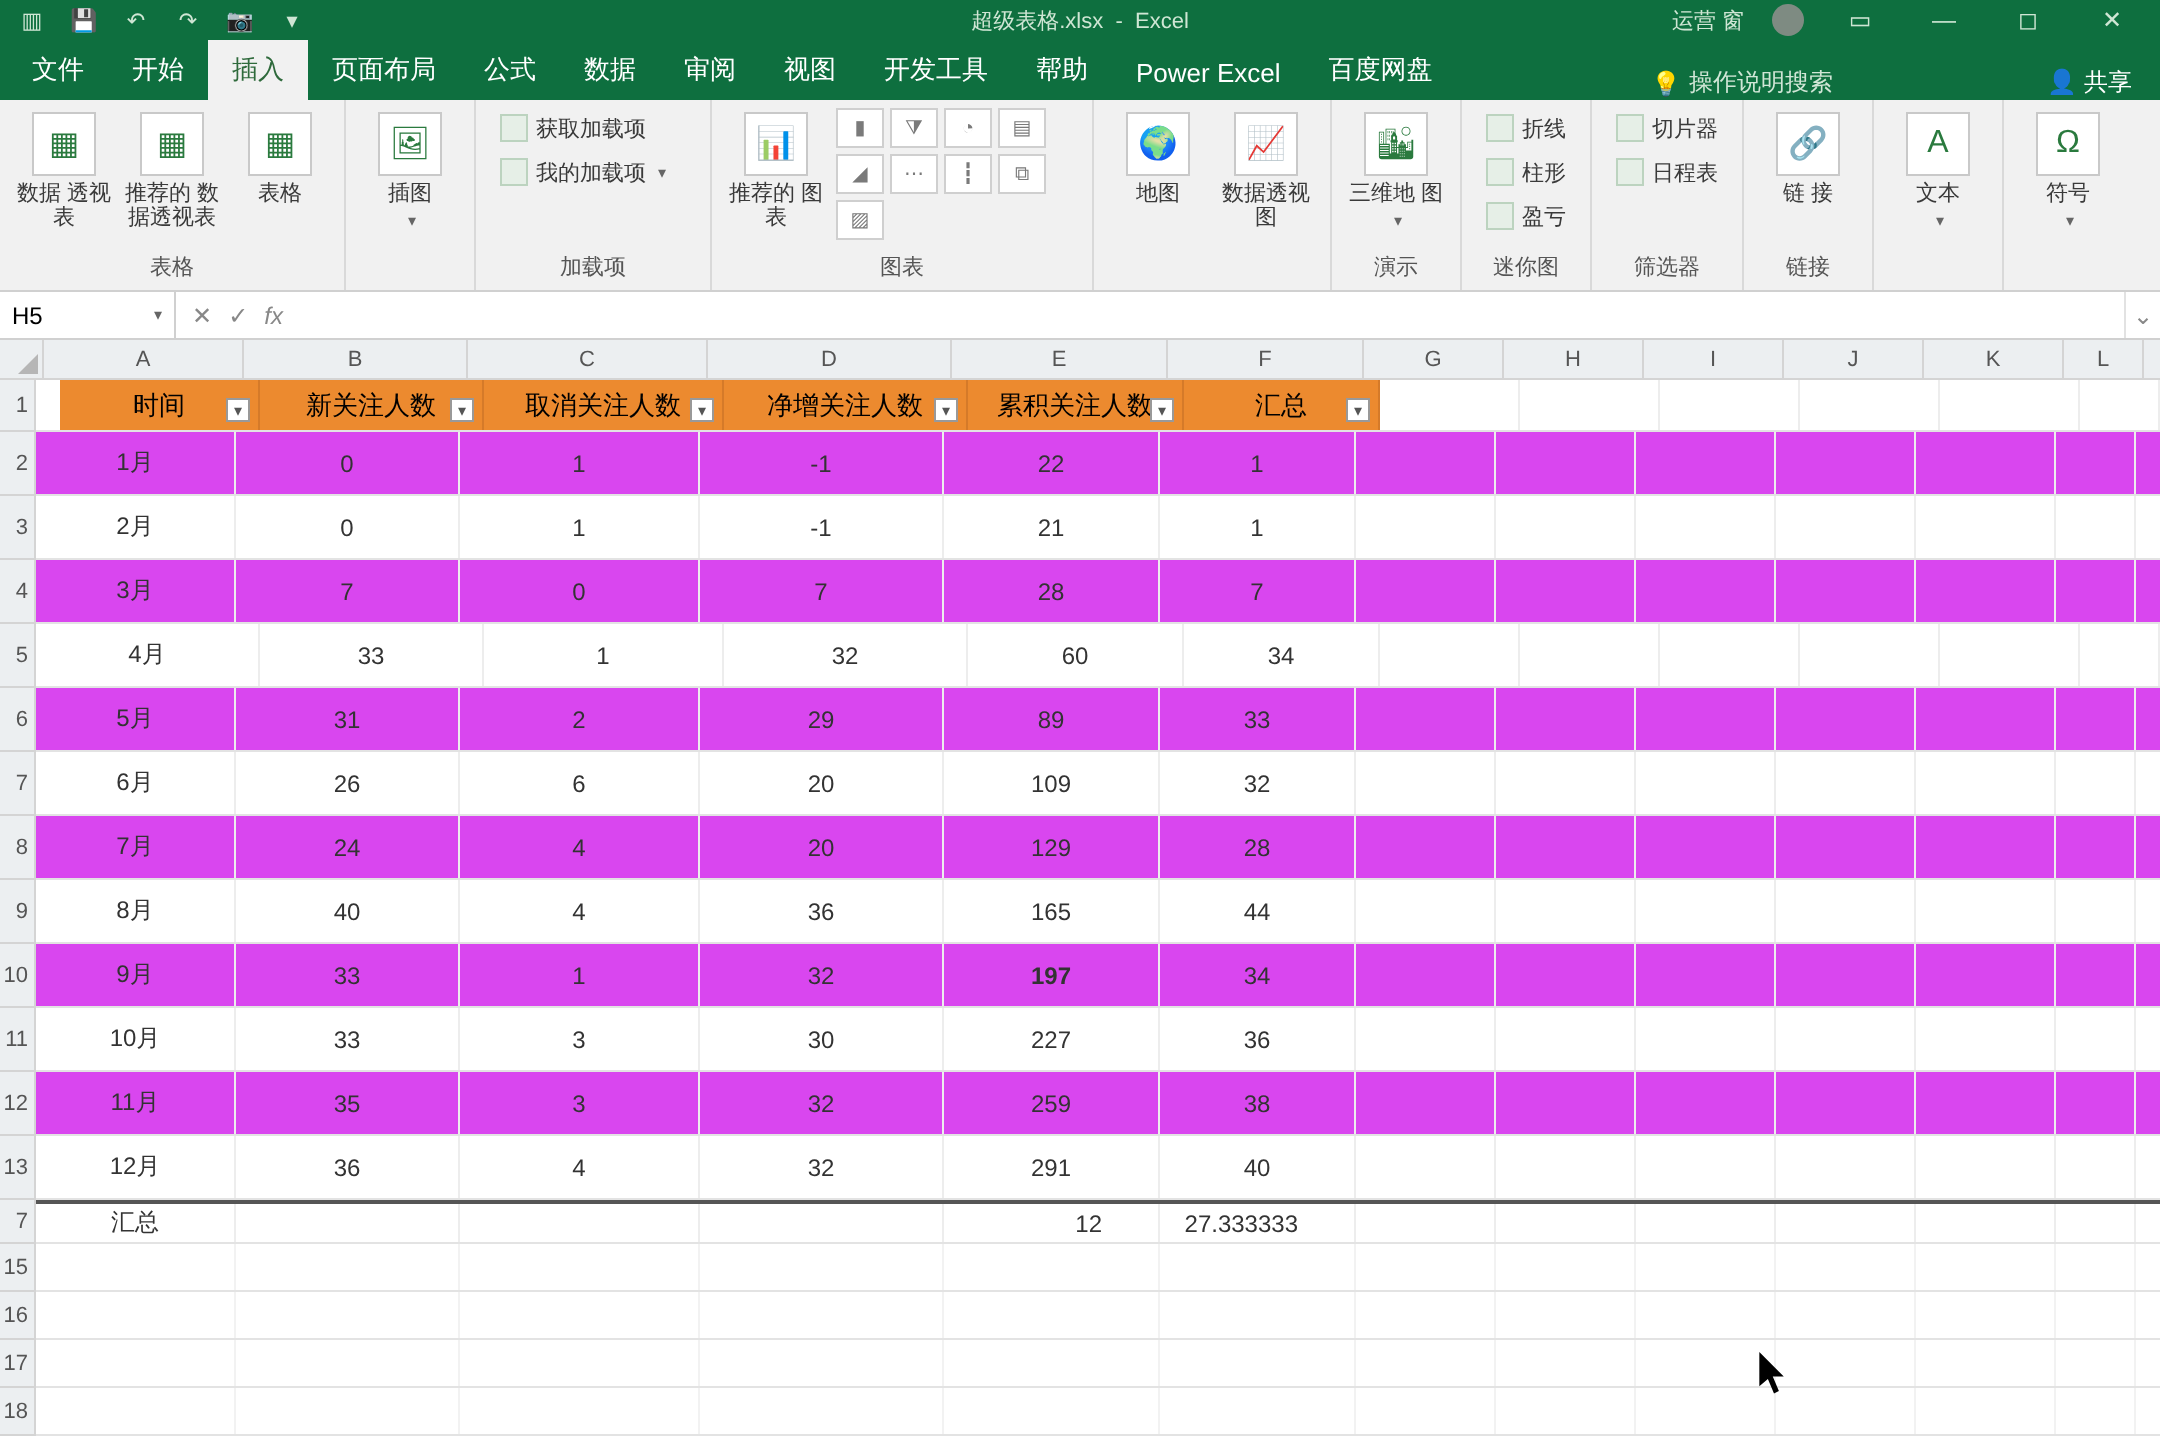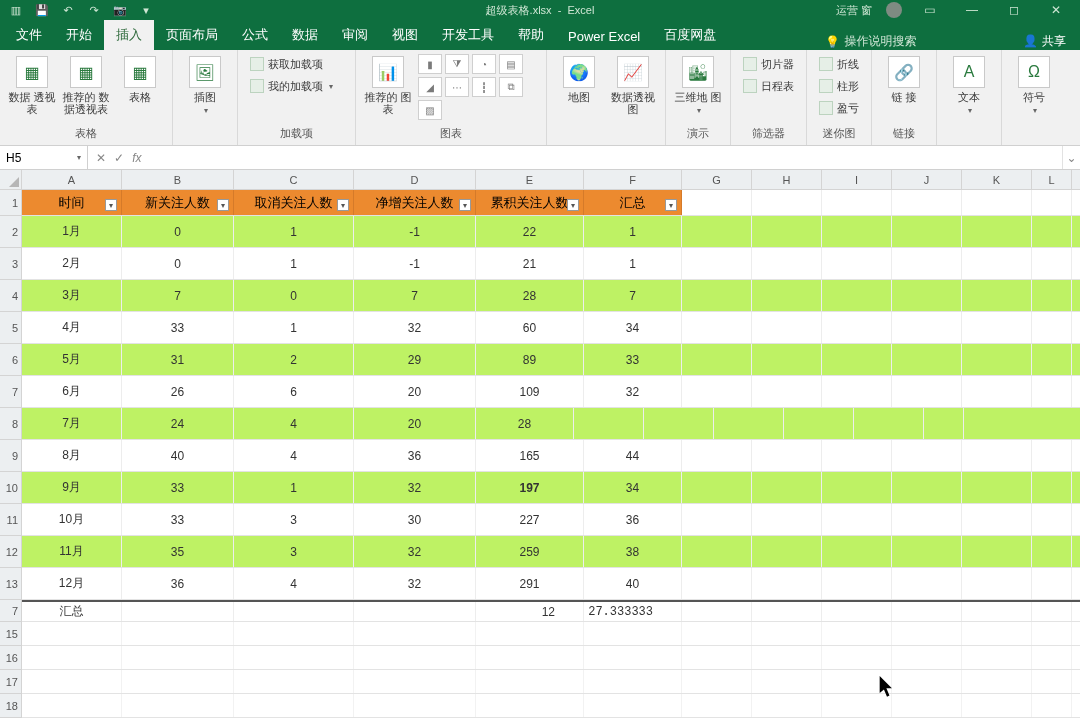--- a/index.html
+++ b/index.html
@@ -51,21 +51,21 @@
 .selall:after{content:"";position:absolute;right:2px;bottom:2px;border:5px solid transparent;border-right-color:#b6b6b6;border-bottom-color:#b6b6b6;}
 .colh{border-right:1px solid #d4d4d4;font-size:11px;color:#555;display:flex;align-items:center;justify-content:center;}
 .sheet{flex:1;overflow:hidden;}
 .rows{display:flex;}
 .cells{flex:1;}
 .tr{display:flex;height:32px;border-bottom:1px solid #e3e3e3;align-items:center;font-size:12px;color:#333;}
 .tr.hd{height:26px;}
 .tc{border-right:1px solid #ededed;height:100%;display:flex;align-items:center;justify-content:center;position:relative;}
 .thdr{background:#ec8a2f;color:#000;font-size:13px;justify-content:center;border-right:1px solid #d57a29;}
 .thdr .drop{position:absolute;right:4px;bottom:4px;width:12px;height:12px;background:#fff;border:1px solid #999;display:flex;align-items:center;justify-content:center;font-size:8px;color:#555;}
-.band{background:#bef264;}
+.band{background:#d946ef;}
 .tot{background:#fff;border-top:2px solid #555;}
 .tot .tc{justify-content:flex-end;padding-right:28px;}
 .tot .tc.first{justify-content:center;padding-right:0;}
 .empty .tc{border-right:1px solid #f2f2f2;}
 
 .cursor{position:absolute;left:878px;top:676px;font-size:20px;color:#000;pointer-events:none;}
 .cursor svg{width:18px;height:22px;}
 
 </style>
 </head>
@@ -211,48 +211,48 @@
           <span class="dd">▾</span>
         </div>
       </div>
     <div class="label">演示</div>
   </div>
   <div class="group">
     <div class="body">
         <div class="smallcol">
       <div class="smallbtn">
             <span class="sic"></span>
-            <span>切片器</span>
+            <span>折线</span>
           </div>
       <div class="smallbtn">
             <span class="sic"></span>
-            <span>日程表</span>
-          </div>
-    </div>
-      </div>
-    <div class="label">筛选器</div>
+            <span>柱形</span>
+          </div>
+      <div class="smallbtn">
+            <span class="sic"></span>
+            <span>盈亏</span>
+          </div>
+    </div>
+      </div>
+    <div class="label">迷你图</div>
   </div>
   <div class="group">
     <div class="body">
         <div class="smallcol">
       <div class="smallbtn">
             <span class="sic"></span>
-            <span>折线</span>
+            <span>切片器</span>
           </div>
       <div class="smallbtn">
             <span class="sic"></span>
-            <span>柱形</span>
-          </div>
-      <div class="smallbtn">
-            <span class="sic"></span>
-            <span>盈亏</span>
-          </div>
-    </div>
-      </div>
-    <div class="label">迷你图</div>
+            <span>日程表</span>
+          </div>
+    </div>
+      </div>
+    <div class="label">筛选器</div>
   </div>
   <div class="group">
     <div class="body">
         <div class="bigbtn">
           <div class="icn">🔗</div>
           <div class="txt">链
 接</div>
         </div>
       </div>
     <div class="label">链接</div>
@@ -324,21 +324,21 @@
         <div class="rowhdr">11</div>
         <div class="rowhdr">12</div>
         <div class="rowhdr">13</div>
         <div class="rowhdr" style="height: 22px;">7</div>
         <div class="rowhdr" style="height: 24px;">15</div>
         <div class="rowhdr" style="height: 24px;">16</div>
         <div class="rowhdr" style="height: 24px;">17</div>
         <div class="rowhdr" style="height: 24px;">18</div>
       </div>
     <div class="cells" id="cells">
-        <div class="tr hd" style="height: 26px;">
+        <div class="tr hd" style="height: 26px; justify-content: flex-end;">
           <div class="tc thdr" style="width: 100px;">时间<div class="drop">▾</div></div>
           <div class="tc thdr" style="width: 112px;">新关注人数<div class="drop">▾</div></div>
           <div class="tc thdr" style="width: 120px;">取消关注人数<div class="drop">▾</div></div>
           <div class="tc thdr" style="width: 122px;">净增关注人数<div class="drop">▾</div></div>
           <div class="tc thdr" style="width: 108px;">累积关注人数<div class="drop">▾</div></div>
           <div class="tc thdr" style="width: 98px;">汇总<div class="drop">▾</div></div>
           <div class="tc " style="width: 70px;"></div>
           <div class="tc " style="width: 70px;"></div>
           <div class="tc " style="width: 70px;"></div>
           <div class="tc " style="width: 70px;"></div>
@@ -381,21 +381,21 @@
           <div class="tc " style="width: 108px;">28</div>
           <div class="tc " style="width: 98px;">7</div>
           <div class="tc " style="width: 70px;"></div>
           <div class="tc " style="width: 70px;"></div>
           <div class="tc " style="width: 70px;"></div>
           <div class="tc " style="width: 70px;"></div>
           <div class="tc " style="width: 70px;"></div>
           <div class="tc " style="width: 40px;"></div>
         </div>
         <div class="tr " style="height: 32px;">
-          <div class="tc " style="width: 100px;">4月</div>
+          <div class="tc " style="width: 112px;">4月</div>
           <div class="tc " style="width: 112px;">33</div>
           <div class="tc " style="width: 120px;">1</div>
           <div class="tc " style="width: 122px;">32</div>
           <div class="tc " style="width: 108px;">60</div>
           <div class="tc " style="width: 98px;">34</div>
           <div class="tc " style="width: 70px;"></div>
           <div class="tc " style="width: 70px;"></div>
           <div class="tc " style="width: 70px;"></div>
           <div class="tc " style="width: 70px;"></div>
           <div class="tc " style="width: 70px;"></div>
@@ -427,20 +427,21 @@
           <div class="tc " style="width: 70px;"></div>
           <div class="tc " style="width: 70px;"></div>
           <div class="tc " style="width: 70px;"></div>
           <div class="tc " style="width: 40px;"></div>
         </div>
         <div class="tr band" style="height: 32px;">
           <div class="tc " style="width: 100px;">7月</div>
           <div class="tc " style="width: 112px;">24</div>
           <div class="tc " style="width: 120px;">4</div>
           <div class="tc " style="width: 122px;">20</div>
+          <div class="tc " style="width: 108px;">129</div>
           <div class="tc " style="width: 98px;">28</div>
           <div class="tc " style="width: 70px;"></div>
           <div class="tc " style="width: 70px;"></div>
           <div class="tc " style="width: 70px;"></div>
           <div class="tc " style="width: 70px;"></div>
           <div class="tc " style="width: 70px;"></div>
           <div class="tc " style="width: 40px;"></div>
         </div>
         <div class="tr " style="height: 32px;">
           <div class="tc " style="width: 100px;">8月</div>
@@ -511,21 +512,21 @@
           <div class="tc " style="width: 70px;"></div>
           <div class="tc " style="width: 70px;"></div>
           <div class="tc " style="width: 40px;"></div>
         </div>
         <div class="tr tot" style="height: 22px;">
           <div class="tc first" style="width: 100px;">汇总</div>
           <div class="tc " style="width: 112px;"></div>
           <div class="tc " style="width: 120px;"></div>
           <div class="tc " style="width: 122px;"></div>
           <div class="tc " style="width: 108px;">12</div>
-          <div class="tc " style="width: 98px; font-family: Liberation Mono, monospace;">27.333333</div>
+          <div class="tc " style="width: 98px;">27.333333</div>
           <div class="tc " style="width: 70px;"></div>
           <div class="tc " style="width: 70px;"></div>
           <div class="tc " style="width: 70px;"></div>
           <div class="tc " style="width: 70px;"></div>
           <div class="tc " style="width: 70px;"></div>
           <div class="tc " style="width: 40px;"></div>
         </div>
         <div class="tr empty" style="height: 24px;">
           <div class="tc " style="width: 100px;"></div>
           <div class="tc " style="width: 112px;"></div>

